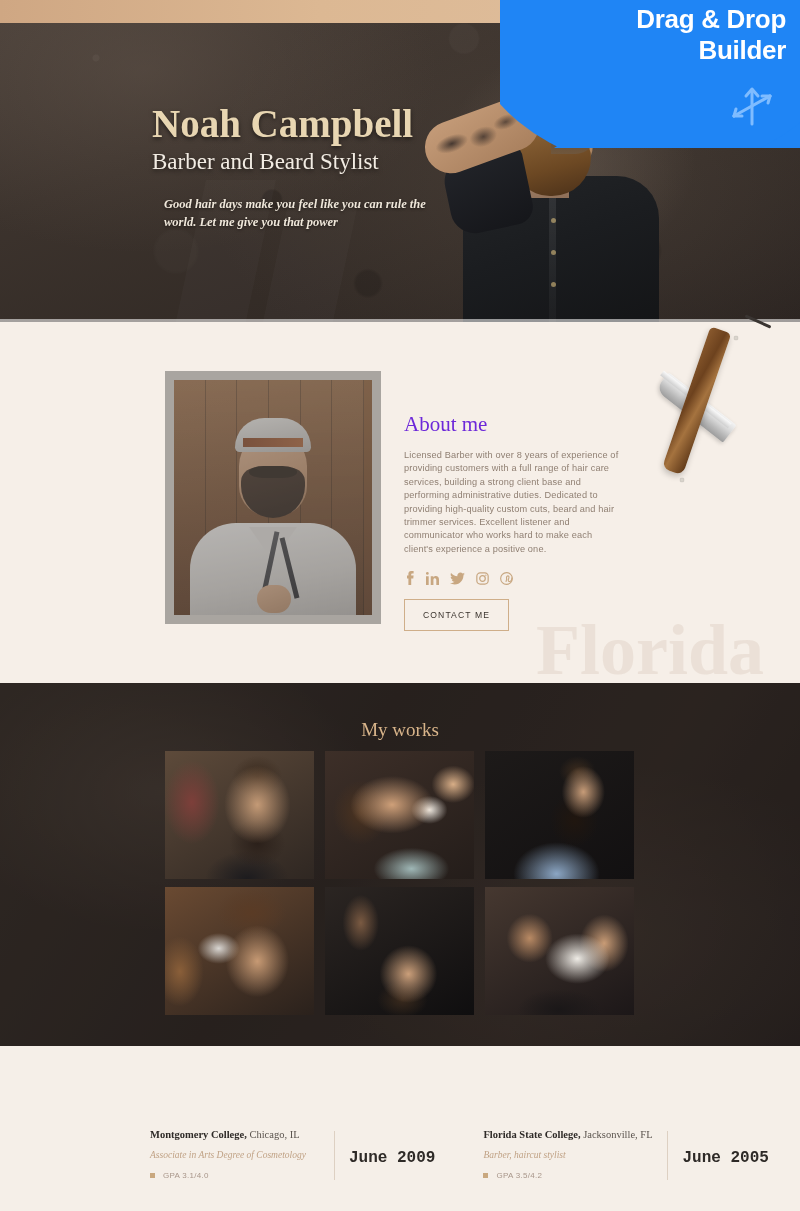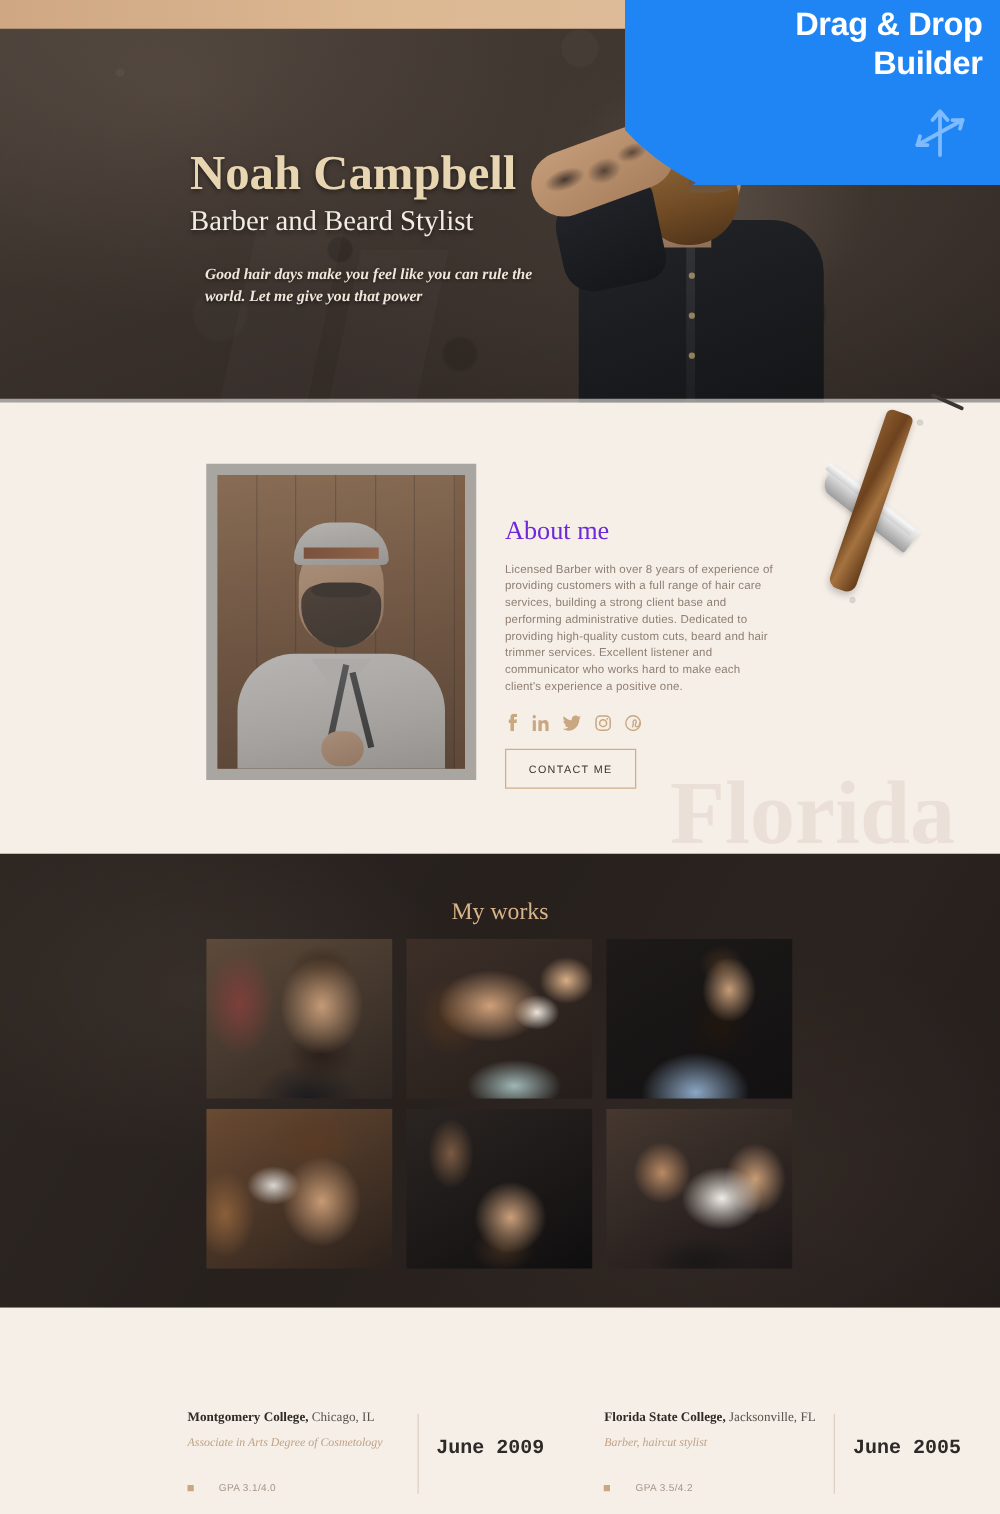--- a/index.html
+++ b/index.html
@@ -108,21 +108,21 @@
     transform: rotate(-12deg);
   }
   .m-hand {
     position: absolute; left: 126px; top: 30px; width: 48px; height: 30px;
     border-radius: 20px 22px 12px 12px;
     background: linear-gradient(160deg, #d0a782, #b0845f);
     transform: rotate(-8deg);
   }
 
   
-  .hero-copy { position: absolute; left: 152px; top: 118px; width: 300px; z-index: 4; }
+  .hero-copy { position: absolute; left: 152px; top: 103px; width: 300px; z-index: 4; }
   .hero-name {
     font-family: "Liberation Serif", serif; font-weight: bold; font-size: 39px;
     line-height: 42px; color: #e8d6b2; letter-spacing: 0px;
     text-shadow: 0 2px 4px rgba(0,0,0,0.5);
   }
   .hero-sub {
     font-family: "Liberation Serif", serif; font-size: 23px; line-height: 30px;
     color: #f2ece3; margin-top: 2px; text-shadow: 0 2px 4px rgba(0,0,0,0.5);
   }
   .hero-tag {
@@ -317,21 +317,21 @@
   .edu-item { display: flex; gap: 14px; }
   .edu-main { width: 170px; }
   .edu-school { font-family: "Liberation Serif", serif; font-size: 10.5px; color: #2e2a27; }
   .edu-school b { font-weight: bold; }
   .edu-school .city { color: #5a534d; }
   .edu-degree {
     font-family: "Liberation Serif", serif; font-style: italic; font-size: 9.5px;
     color: #c0a285; margin-top: 10px;
   }
   .edu-gpa {
-    font-size: 8px; color: #a8968a; margin-top: 26px; display: flex; align-items: center; gap: 20px;
+    font-size: 8px; color: #a8968a; margin-top: 11px; display: flex; align-items: center; gap: 8px;
     letter-spacing: .3px;
   }
   .gpa-dot { width: 5px; height: 5px; background: #c9a87f; display: inline-block; }
   .edu-sep { width: 1px; background: #ddd0c2; align-self: stretch; margin-top: 2px; }
   .edu-date {
     font-family: Liberation Mono, monospace; font-weight: bold; font-size: 16px;
     color: #2e2a27; padding-top: 20px; white-space: nowrap;
   }
 </style>
 </head>

